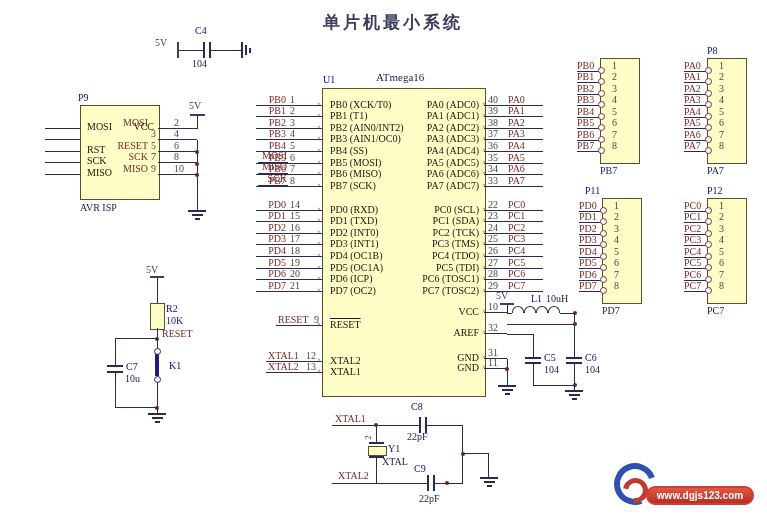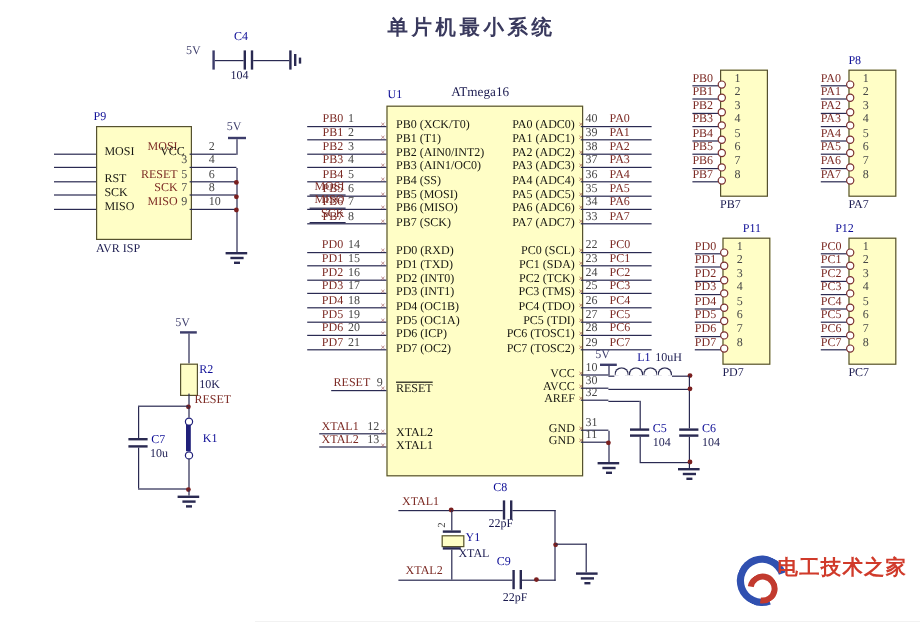--- a/index.html
+++ b/index.html
@@ -465,26 +465,20 @@
           <span class="t net">PC7</span>
         </div>
       </div>
 
     <div class="row rrow" style="position:absolute;left:106px;top:215px;width:209px">
       <span class="wire short"></span>
         <span class="t pname">VCC</span>
       <span class="xm"></span>
       <span class="t num">10</span>
     </div>
-    <div class="row rrow" style="position:absolute;left:106px;top:226px;width:209px">
-      <span class="wire short"></span>
-        <span class="t pname">AVCC</span>
-      <span class="xm"></span>
-      <span class="t num">30</span>
-    </div>
     <div class="row rrow" style="position:absolute;left:106px;top:236px;width:209px">
       <span class="wire short"></span>
         <span class="t pname">AREF</span>
       <span class="xm"></span>
       <span class="t num">32</span>
     </div>
     <div class="row rrow" style="position:absolute;left:106px;top:261px;width:209px">
       <span class="wire short"></span>
         <span class="t pname">GND</span>
       <span class="xm"></span>
@@ -644,21 +638,21 @@
           <span class="t hnum">7</span>
         </div>
         <div class="hrow">
           <span class="t hnum">8</span>
         </div>
       </div>
     <span class="t val" style="left:25px;top:120px">PA7</span>
   </div>
 
   <div style="position:absolute;left:577px;top:186px;width:70px;height:132px">
-    <span class="t des" style="left:42px;top:0">P11</span>
+    <span class="t des" style="left:8px;top:0">P11</span>
     <div class="box" style="left:25px;top:12px;width:38px;height:104px"></div>
     <div class="col" style="left:0;top:15px;width:25px">
 
     <div class="hrow">
           <span class="hwire"></span>
           <span class="t net hnet">PD0</span>
           <span class="hcirc"></span>
         </div>
         <div class="hrow">
           <span class="hwire"></span>
@@ -720,21 +714,21 @@
           <span class="t hnum">7</span>
         </div>
         <div class="hrow">
           <span class="t hnum">8</span>
         </div>
       </div>
     <span class="t val" style="left:25px;top:120px">PD7</span>
   </div>
 
   <div style="position:absolute;left:682px;top:186px;width:70px;height:132px">
-    <span class="t des" style="left:14px;top:0">P12</span>
+    <span class="t des" style="left:25px;top:0">P12</span>
     <div class="box" style="left:25px;top:12px;width:38px;height:104px"></div>
     <div class="col" style="left:0;top:15px;width:25px">
 
     <div class="hrow">
           <span class="hwire"></span>
           <span class="t net hnet">PC0</span>
           <span class="hcirc"></span>
         </div>
         <div class="hrow">
           <span class="hwire"></span>
@@ -917,16 +911,16 @@
         <i></i>
       </div>
   </div>
 
 
   <div class="logo">
     <div class="swirl">
         <span class="a1"></span>
         <span class="a2"></span>
       </div>
-    <div class="sitename">电工技术之家</div>
+    <div class="urlpill">www.dgjs123.com</div>
   </div>
 
 </div>
 
 </body></html>

